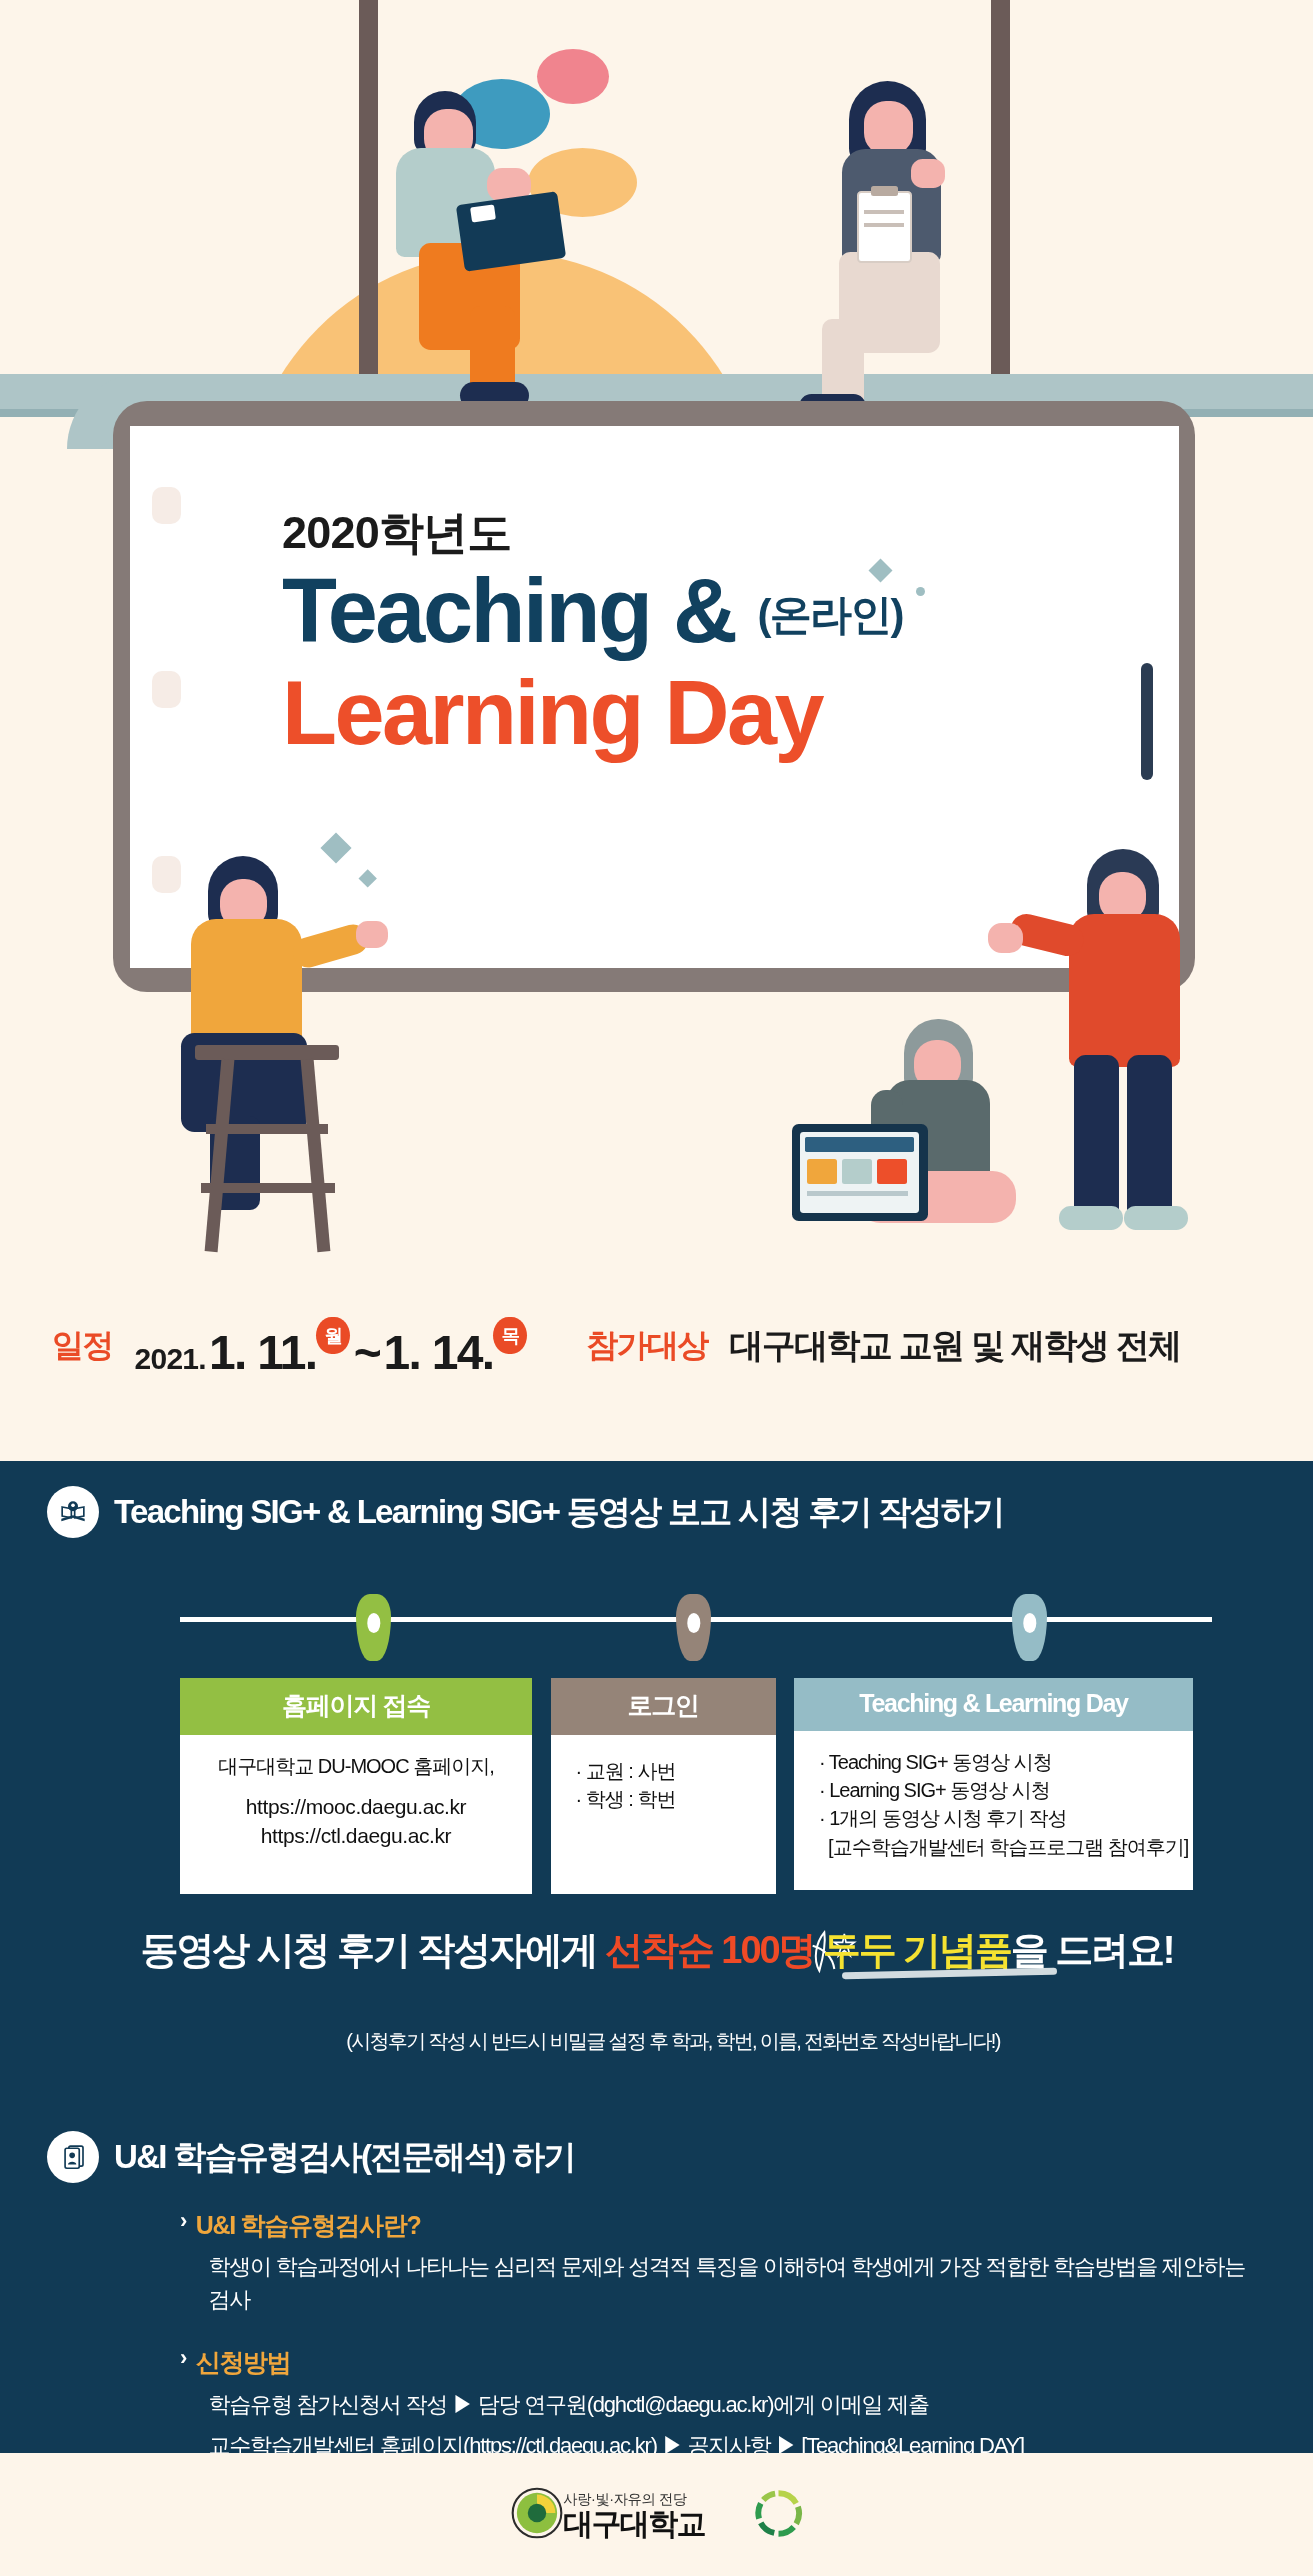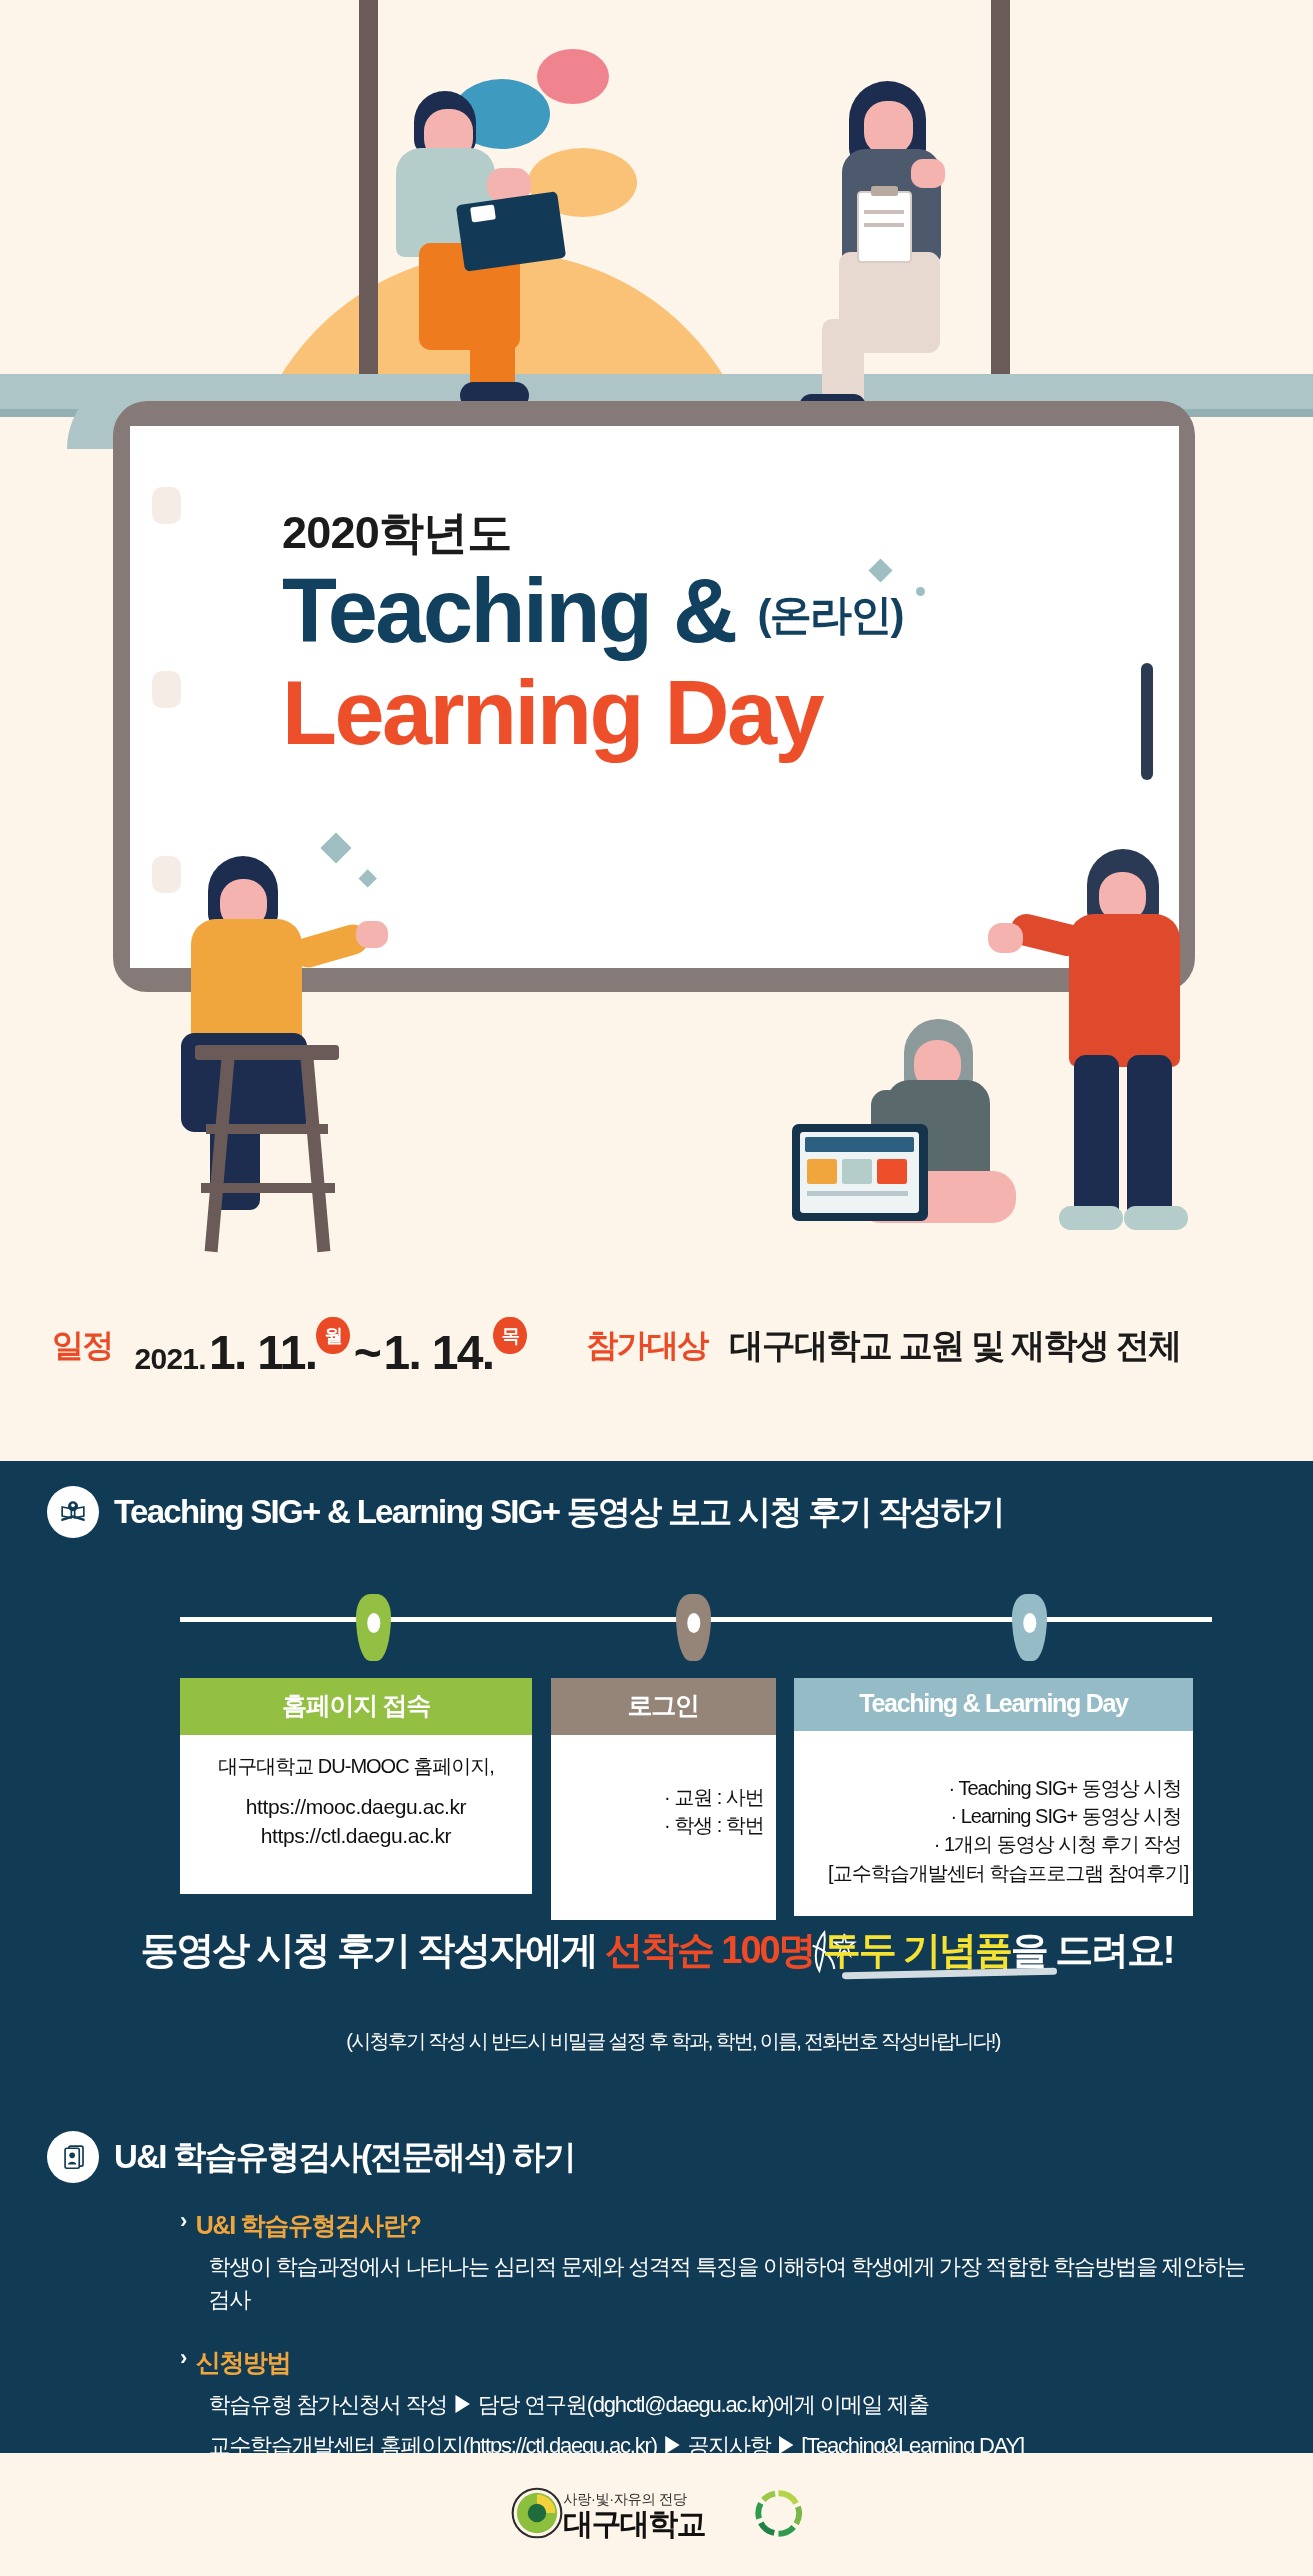--- a/index.html
+++ b/index.html
@@ -83,21 +83,21 @@
 
   
   .steps { position:absolute; left:180px; top:1678px; width:1032px;
            display:flex; gap:18.5px; align-items:flex-start; }
   .step { background:#ffffff; display:flex; flex-direction:column; }
   .step-h { color:#ffffff; text-align:center; font-size:25px; font-weight:700;
             padding:11px 0 12.6px; letter-spacing:-1.3px; }
   .step-b { padding:17px 11.7px 18.5px; text-align:center; color:#111;
             font-size:20px; line-height:1.42; letter-spacing:-1px; }
   .step-b .url { font-size:21px; letter-spacing:-0.4px; }
-  .step-b.left { text-align:right; padding-left:25px;margin-top:26px; }
+  .step-b.left { text-align:left; padding-left:25px; }
   .mt10 { margin-top:11.7px; }
 
   
   .gift { position:absolute; left:0; top:1925px; width:1314px; text-align:center;
           font-size:38px; font-weight:700; color:#ffffff; letter-spacing:-2.1px; }
   .gift .red { color:#ef4a26; }
   .gift .yel { color:#f5e231; }
   .gift-note { position:absolute; left:16px; top:2028px; width:1314px; text-align:center;
                font-size:20px; color:#ffffff; letter-spacing:-1.7px; }
 

